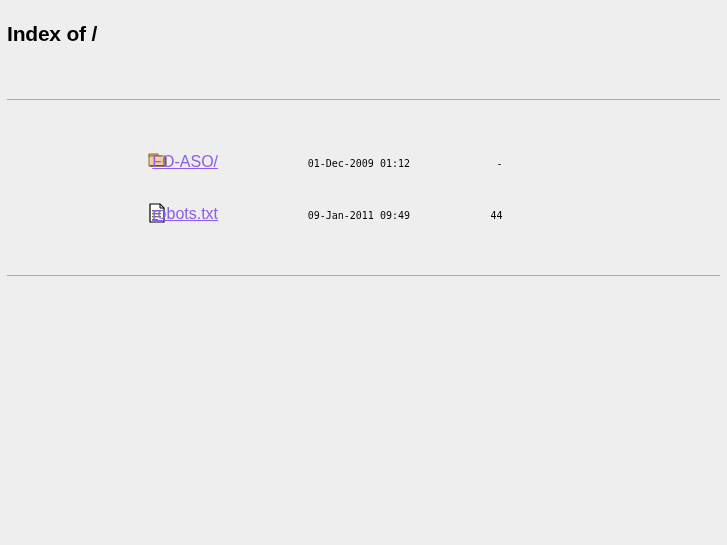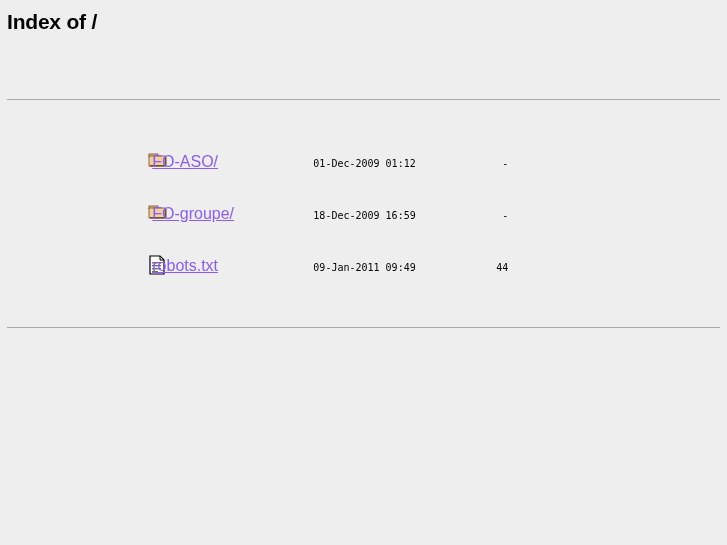--- a/index.html
+++ b/index.html
@@ -19,21 +19,21 @@
   
   .page-title {
     font-family: "Liberation Sans", sans-serif;
     font-size: 21px;
     font-weight: bold;
     color: #000000;
     margin: 0;
     padding: 0;
     position: absolute;
     left: 7px;
-    top: 10px;
+    top: 22px;
     letter-spacing: -0.2px;
     white-space: pre;
   }
 
   
   .index-listing {
     position: absolute;
     left: 0px;
     top: 64px;
     width: 727px;
@@ -140,44 +140,20 @@
         <span class="entry-date">01-Dec-2009 01:12</span>
       </td>
       <td class="col-size">
         <span class="entry-size">-</span>
       </td>
       <td class="col-desc">
         <span class="entry-desc"></span>
       </td>
     </tr>
 
-    <tr class="entry-row">
-      <td class="col-icon">
-        <span class="icon">
-          <svg width="20" height="22" viewBox="0 0 20 22" xmlns="http://www.w3.org/2000/svg">
-            <rect x="1" y="3" width="9" height="3" fill="#e3b274" stroke="#8a6d3b" stroke-width="1"></rect>
-            <rect x="1" y="5" width="16" height="10" fill="#f2cf9c" stroke="#8a6d3b" stroke-width="1"></rect>
-            <rect x="2" y="14" width="16" height="1.5" fill="#6b5330"></rect>
-            <rect x="17" y="6" width="1.5" height="9" fill="#6b5330"></rect>
-          </svg>
-        </span>
-      </td>
-      <td class="col-name">
-        <span class="entry-link">FO-groupe/</span>
-      </td>
-      <td class="col-date">
-        <span class="entry-date">18-Dec-2009 16:59</span>
-      </td>
-      <td class="col-size">
-        <span class="entry-size">-</span>
-      </td>
-      <td class="col-desc">
-        <span class="entry-desc"></span>
-      </td>
-    </tr>
 
     <tr class="entry-row">
       <td class="col-icon">
         <span class="icon">
           <svg width="20" height="22" viewBox="0 0 20 22" xmlns="http://www.w3.org/2000/svg">
             <polygon points="2,1 12,1 16,5 16,19 2,19" fill="#ffffff" stroke="#000000" stroke-width="1.2"></polygon>
             <polygon points="12,1 12,5 16,5" fill="#dddddd" stroke="#000000" stroke-width="1"></polygon>
             <rect x="4" y="7" width="9" height="1.4" fill="#707070"></rect>
             <rect x="4" y="10" width="9" height="1.4" fill="#707070"></rect>
             <rect x="4" y="13" width="9" height="1.4" fill="#707070"></rect>

